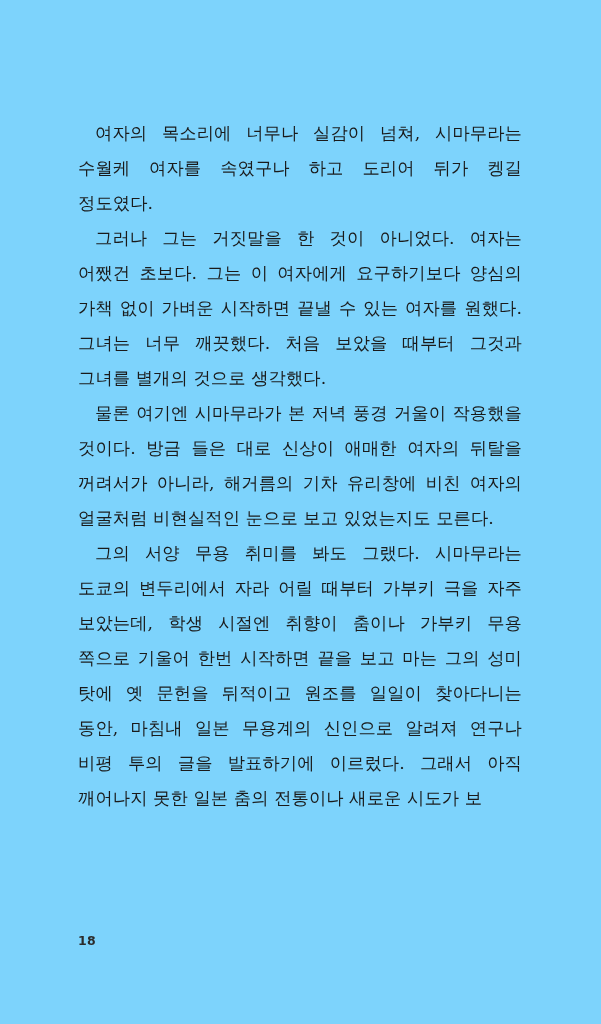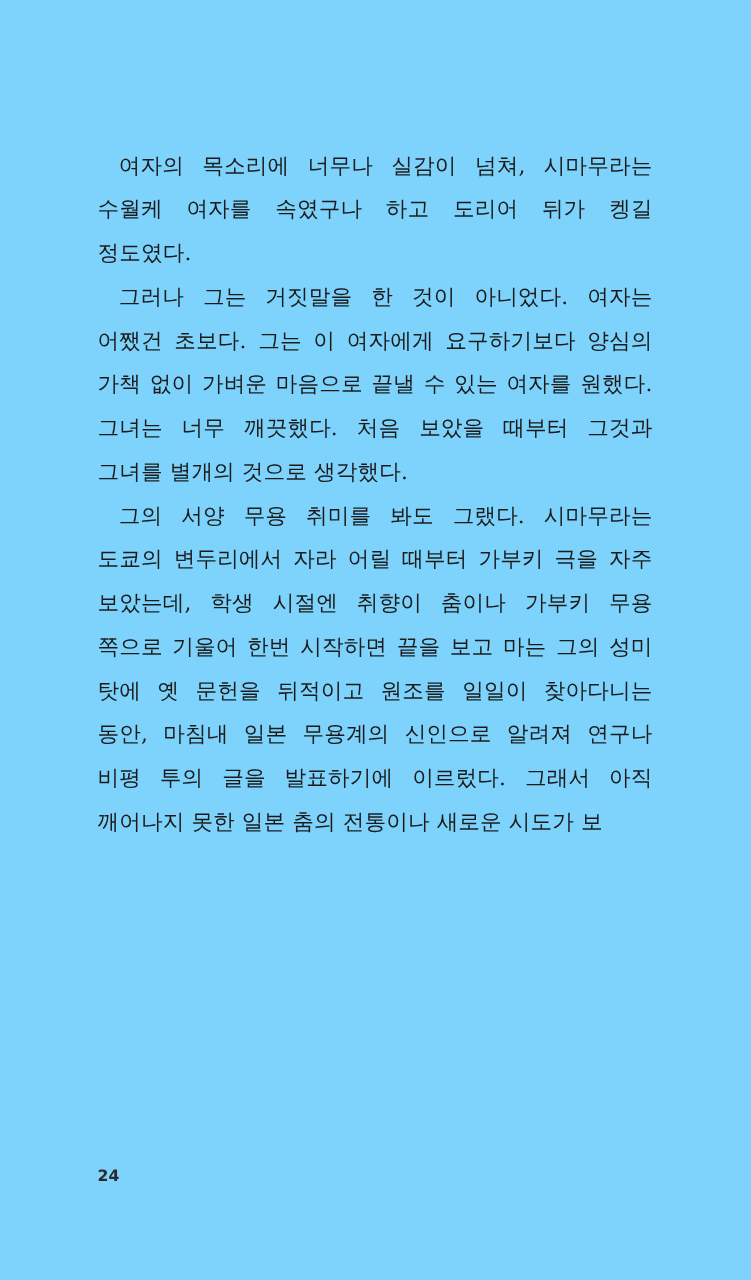--- a/index.html
+++ b/index.html
@@ -55,19 +55,20 @@
     letter-spacing: 0.2px;
   }
 </style>
 </head>
 <body>
 
 <div class="page">
 
   <div class="text-block">
     <p class="para">여자의 목소리에 너무나 실감이 넘쳐, 시마무라는 수월케 여자를 속였구나 하고 도리어 뒤가 켕길 정도였다.</p>
-    <p class="para">그러나 그는 거짓말을 한 것이 아니었다. 여자는 어쨌건 초보다. 그는 이 여자에게 요구하기보다 양심의 가책 없이 가벼운 마음으로 끝낼 수 있는 여자를 원했다. 그녀는 너무 깨끗했다. 처음 보았을 때부터 그것과 그녀를 별개의 것으로 생각했다.</p>
+    <p class="para">그러나 그는 거짓말을 한 것이 아니었다. 여자는 어쨌건 초보다. 그는 이 여자에게 요구하기보다 양심의 가책 없이 가벼운 시작하면 끝낼 수 있는 여자를 원했다. 그녀는 너무 깨끗했다. 처음 보았을 때부터 그것과 그녀를 별개의 것으로 생각했다.</p>
+    <p class="para">물론 여기엔 시마무라가 본 저녁 풍경 거울이 작용했을 것이다. 방금 들은 대로 신상이 애매한 여자의 뒤탈을 꺼려서가 아니라, 해거름의 기차 유리창에 비친 여자의 얼굴처럼 비현실적인 눈으로 보고 있었는지도 모른다.</p>
     <p class="para">그의 서양 무용 취미를 봐도 그랬다. 시마무라는 도쿄의 변두리에서 자라 어릴 때부터 가부키 극을 자주 보았는데, 학생 시절엔 취향이 춤이나 가부키 무용 쪽으로 기울어 한번 시작하면 끝을 보고 마는 그의 성미 탓에 옛 문헌을 뒤적이고 원조를 일일이 찾아다니는 동안, 마침내 일본 무용계의 신인으로 알려져 연구나 비평 투의 글을 발표하기에 이르렀다. 그래서 아직 깨어나지 못한 일본 춤의 전통이나 새로운 시도가 보</p>
   </div>
 
-  <div class="page-number">24</div>
+  <div class="page-number">18</div>
 
 </div>
 
 </body></html>

